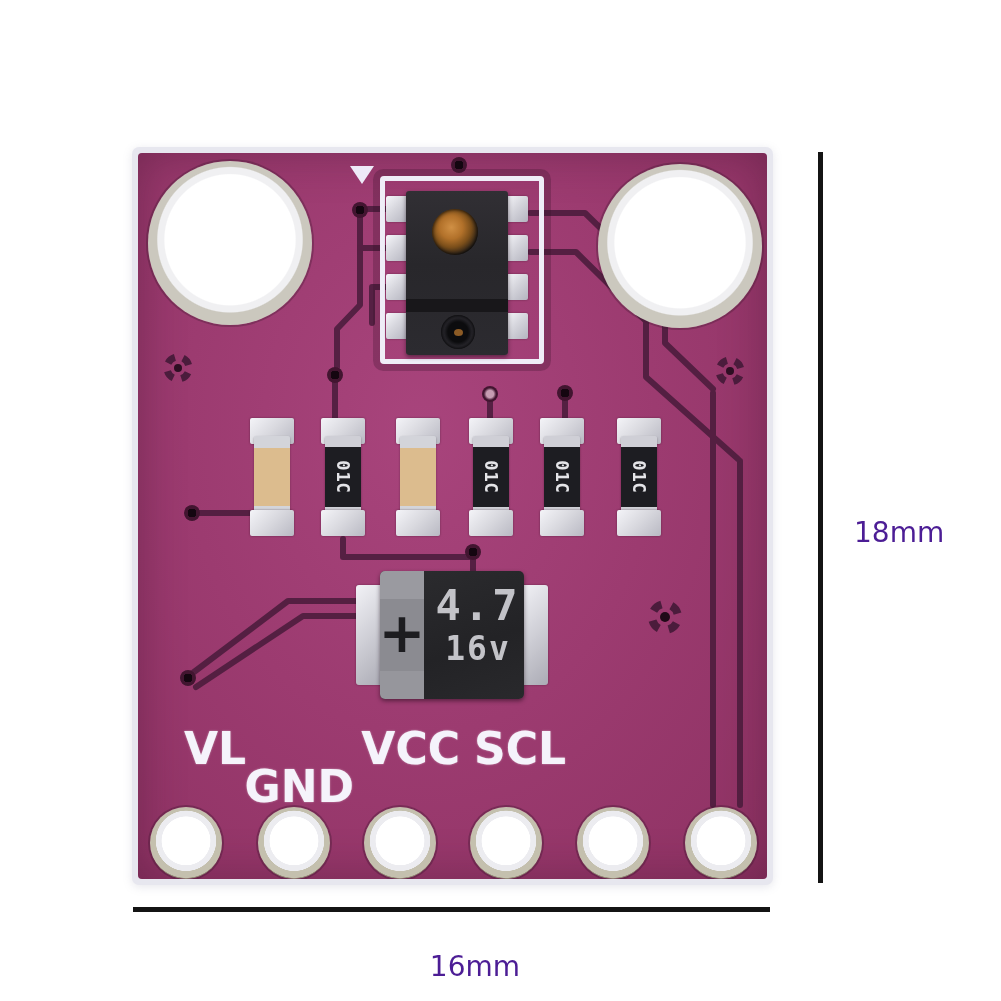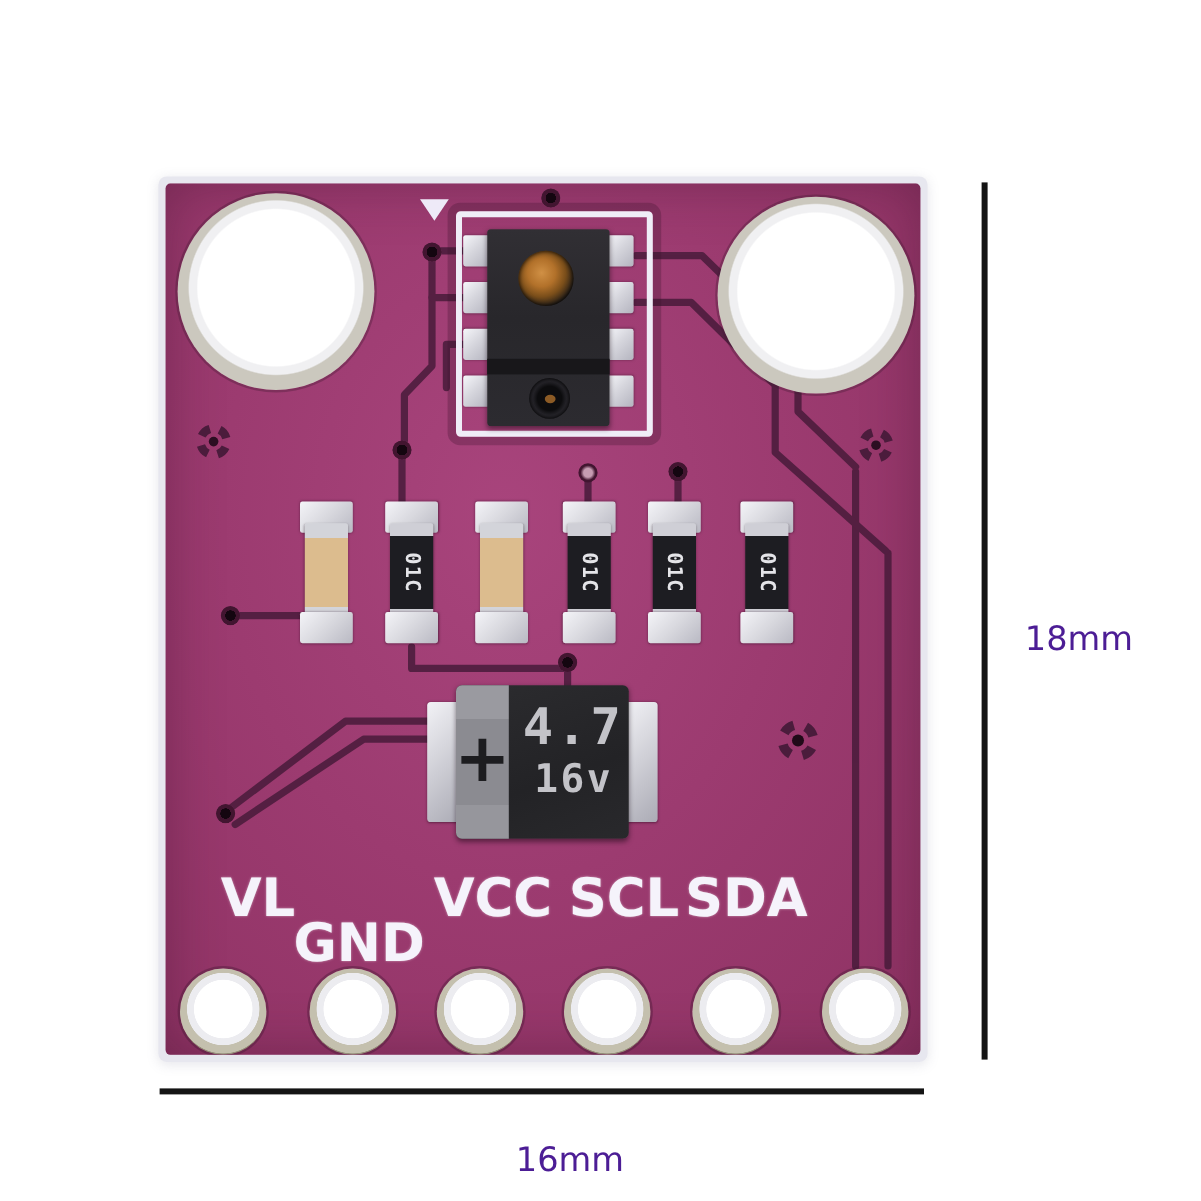--- a/index.html
+++ b/index.html
@@ -216,21 +216,20 @@
       <div class="via pink" style="left:344px;top:233px;"></div>
       <div class="via" style="left:419px;top:232px;"></div>
       <div class="via" style="left:327px;top:391px;"></div>
       <div class="via" style="left:46px;top:352px;"></div>
       <div class="via" style="left:42px;top:517px;"></div>
 
       <div class="pinlbl" style="left:-12px;">VL</div>
       <div class="pinlbl" style="left:96px;margin-top:38px;">GND</div>
       <div class="pinlbl" style="left:308px;">SCL</div>
       <div class="pinlbl" style="left:202px;">VCC</div>
-      <div class="pinlbl" style="left:415px;">SDA</div>
 
       <div class="pinhole" style="left:12px;"></div>
       <div class="pinhole" style="left:120px;"></div>
       <div class="pinhole" style="left:226px;"></div>
       <div class="pinhole" style="left:332px;"></div>
       <div class="pinhole" style="left:439px;"></div>
       <div class="pinhole" style="left:547px;"></div>
 
     </div>
   </div>

